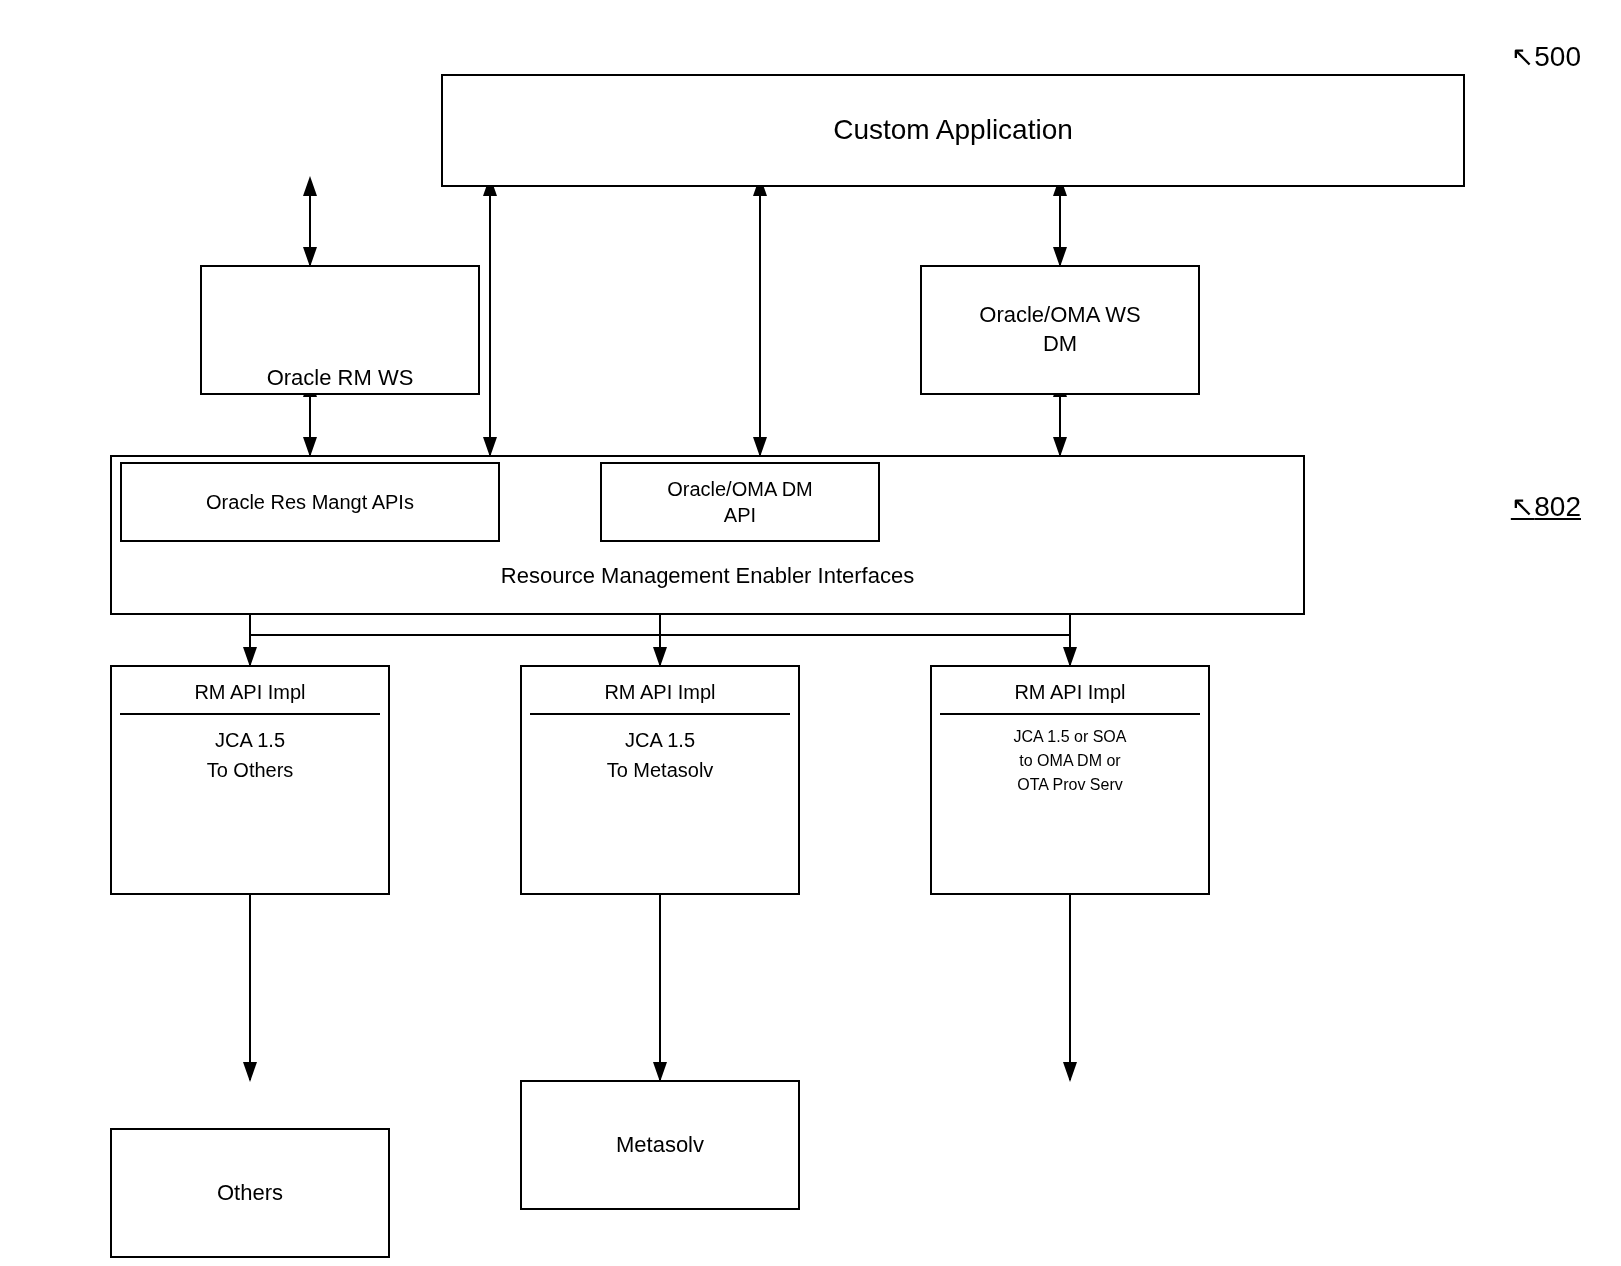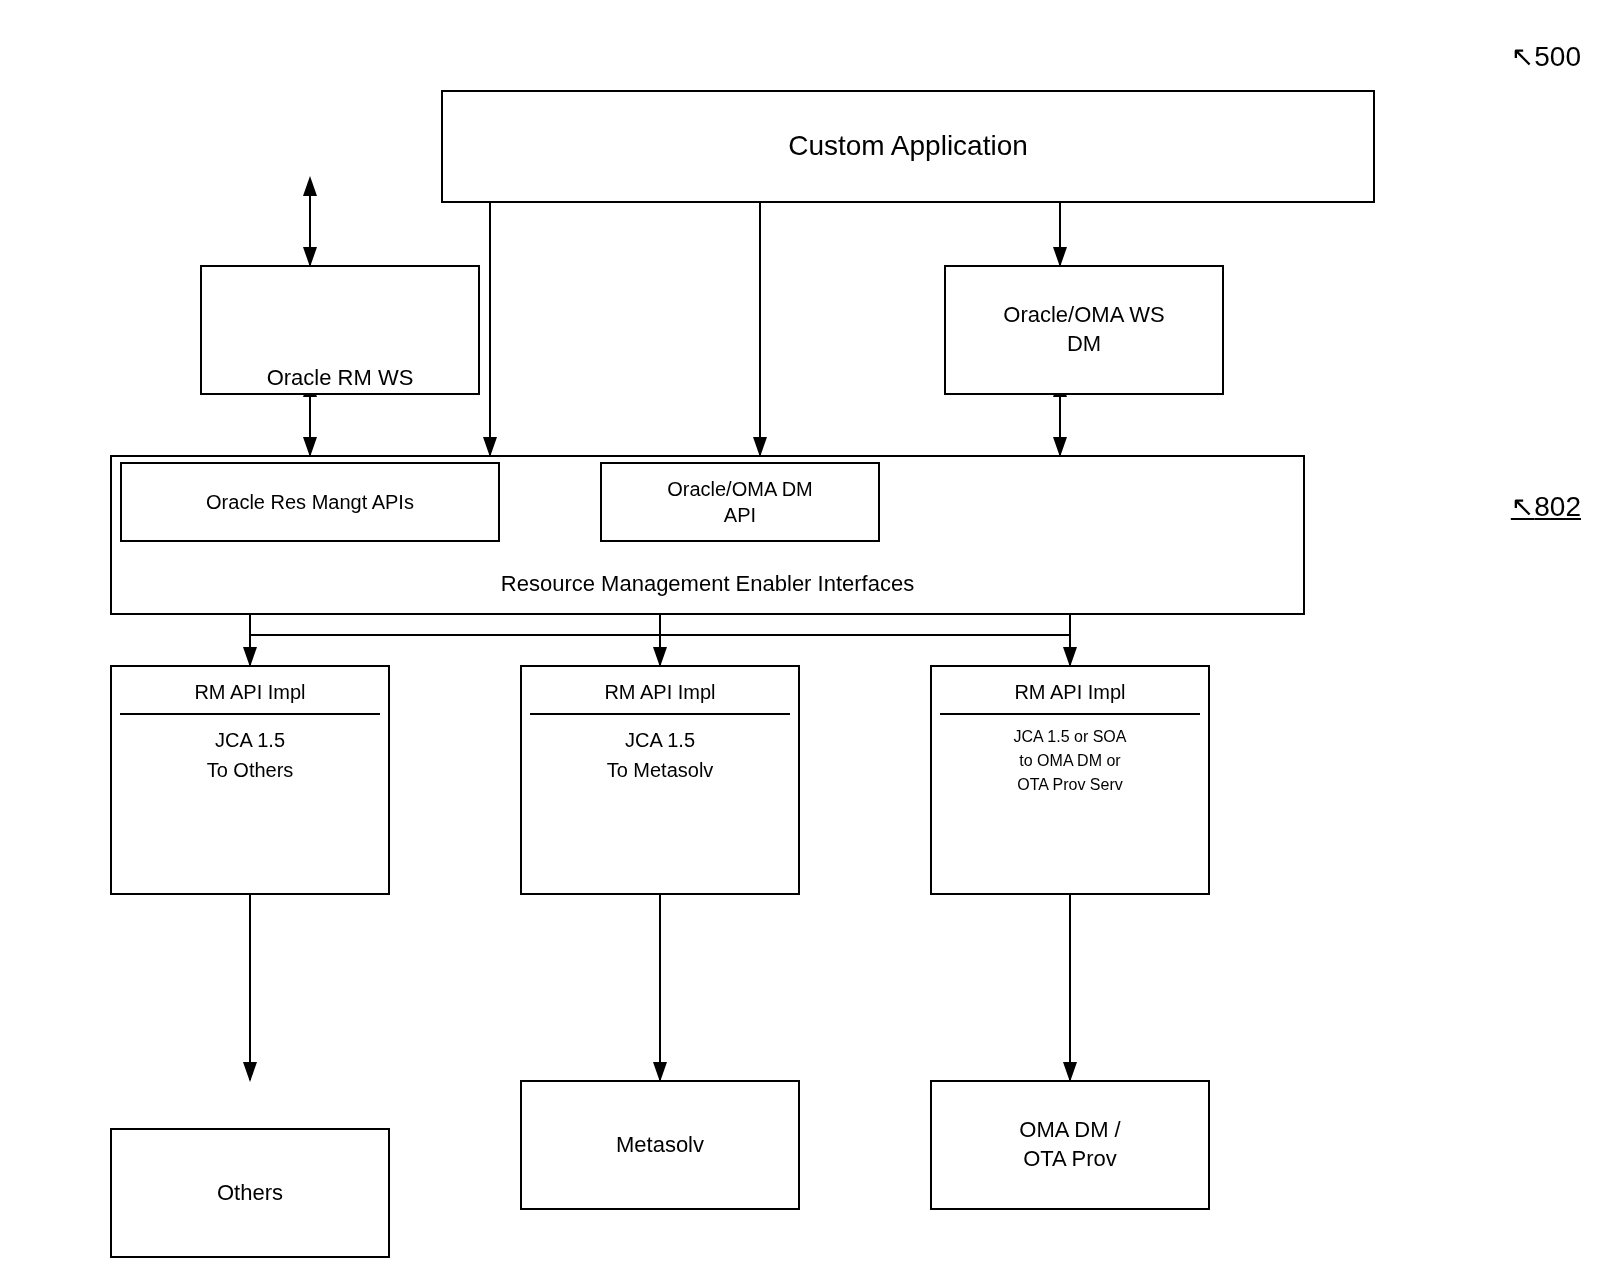--- a/index.html
+++ b/index.html
@@ -82,33 +82,33 @@
 
     <line x1="250" y1="635" x2="1070" y2="635" stroke="#000" stroke-width="2"></line>
 
     <line x1="250" y1="895" x2="250" y2="1080" stroke="#000" stroke-width="2" marker-end="url(#arrowhead-end)"></line>
 
     <line x1="660" y1="895" x2="660" y2="1080" stroke="#000" stroke-width="2" marker-end="url(#arrowhead-end)"></line>
 
     <line x1="1070" y1="895" x2="1070" y2="1080" stroke="#000" stroke-width="2" marker-end="url(#arrowhead-end)"></line>
   </svg>
 
-  <div class="box" style="left:441px; top:90px; width:934px; height:113px; font-size:28px;">
+  <div class="box" style="left:441px; top:74px; width:1024px; height:113px; font-size:28px;">
     <span>Custom Application</span>
   </div>
 
   <div class="box" style="left:200px; top:265px; width:280px; height:130px; font-size:22px;align-items:flex-end;">
     <span>Oracle RM WS</span>
   </div>
 
-  <div class="box" style="left:920px; top:265px; width:280px; height:130px; font-size:22px;margin-left:24px;">
+  <div class="box" style="left:920px; top:265px; width:280px; height:130px; font-size:22px;">
     <span>Oracle/OMA WS<br>DM</span>
   </div>
 
-  <div class="box" style="left:110px; top:455px; width:1195px; height:160px; font-size:20px; align-items:flex-end; padding-bottom:8px; flex-direction:column; justify-content:flex-end;">
+  <div class="box" style="left:110px; top:455px; width:1195px; height:160px; font-size:20px; align-items:flex-end; padding-bottom:16px; flex-direction:column; justify-content:flex-end;">
     <span style="display:block; width:100%; text-align:center; font-size:22px; padding-bottom:6px;">Resource Management Enabler Interfaces</span>
   </div>
 
   <div class="box" style="left:120px; top:462px; width:380px; height:80px; font-size:20px;">
     <span>Oracle Res Mangt APIs</span>
   </div>
 
   <div class="box" style="left:600px; top:462px; width:280px; height:80px; font-size:20px;">
     <span>Oracle/OMA DM<br>API</span>
   </div>
@@ -129,23 +129,20 @@
   </div>
 
   <div class="box" style="left:110px; top:1080px; width:280px; height:130px; font-size:22px;margin-top:48px;">
     <span>Others</span>
   </div>
 
   <div class="box" style="left:520px; top:1080px; width:280px; height:130px; font-size:22px;">
     <span>Metasolv</span>
   </div>
 
-  <div class="box" style="left:930px; top:1080px; width:280px; height:130px; font-size:22px;">
-    <span>OMA DM /<br>OTA Prov</span>
-  </div>
 
   <div class="label-800" style="right:40px; top:40px; font-size:28px;">
     <span style="font-size:28px;">↖</span><span>500</span>
   </div>
 
   <div class="label-802" style="right:40px; top:490px; font-size:28px;">
     <span style="font-size:28px;">↖</span><span>802</span>
   </div>
 
 </div>

